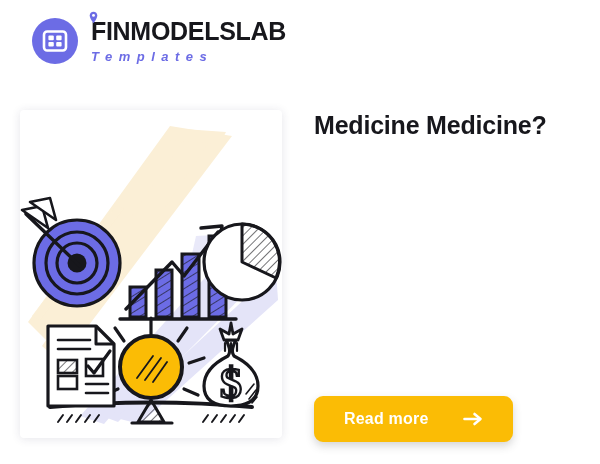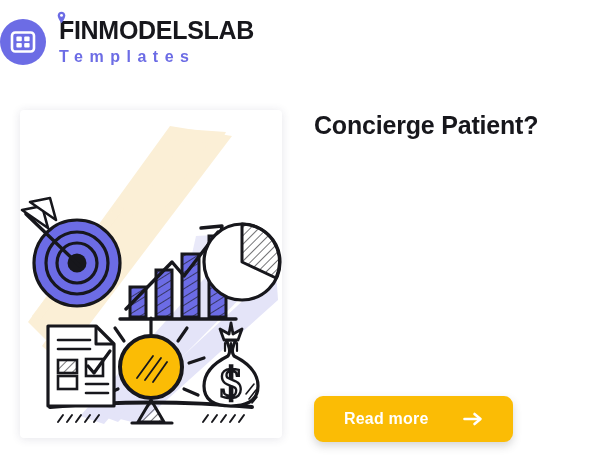--- a/index.html
+++ b/index.html
@@ -11,21 +11,21 @@
     height: 464px;
     background: #ffffff;
     font-family: "Liberation Sans", sans-serif;
     overflow: hidden;
     position: relative;
   }
 
   
   .brand {
     position: absolute;
-    left: 0;
+    left: 32px;
     top: 18px;
     display: flex;
     align-items: center;
     gap: 13px;
   }
   .brand-mark {
     width: 46px;
     height: 46px;
     border-radius: 50%;
     background: #6C6CE5;
@@ -51,25 +51,26 @@
   }
   .brand-pin {
     position: absolute;
     left: 57px;
     top: -7px;
     width: 9px;
     height: 13px;
   }
   .brand-sub {
     margin-top: 6px;
-    font-size: 16px;
+    font-size: 13px;
     font-weight: bold;
     letter-spacing: 6.5px;
     color: #6C6CE5;
     white-space: nowrap;
+    font-style: italic;
   }
 
   
   .illus-card {
     position: absolute;
     left: 20px;
     top: 110px;
     width: 262px;
     height: 328px;
     background: #ffffff;
@@ -262,21 +263,21 @@
         <line x1="226" y1="284" x2="234" y2="274"></line>
         <line x1="229" y1="289" x2="236" y2="280"></line>
         <line x1="232" y1="293" x2="237" y2="287"></line>
       </g>
     </g>
   </svg>
 </div>
 
 <div class="content">
   <h1 class="headline">
-    <span class="headline-topic">Concierge Patient?</span>
+    <span class="headline-topic">Medicine Medicine?</span>
   </h1>
 </div>
 
 <button class="cta">
   <span class="cta-label">Read more</span>
   <svg class="cta-arrow" width="20" height="14" viewBox="0 0 20 14" aria-hidden="true">
     <line x1="1.5" y1="7" x2="16" y2="7" stroke="#ffffff" stroke-width="2.6" stroke-linecap="round"></line>
     <path d="M11.5 2 L17.5 7 L11.5 12" fill="none" stroke="#ffffff" stroke-width="2.6" stroke-linecap="round" stroke-linejoin="round"></path>
   </svg>
 </button>

